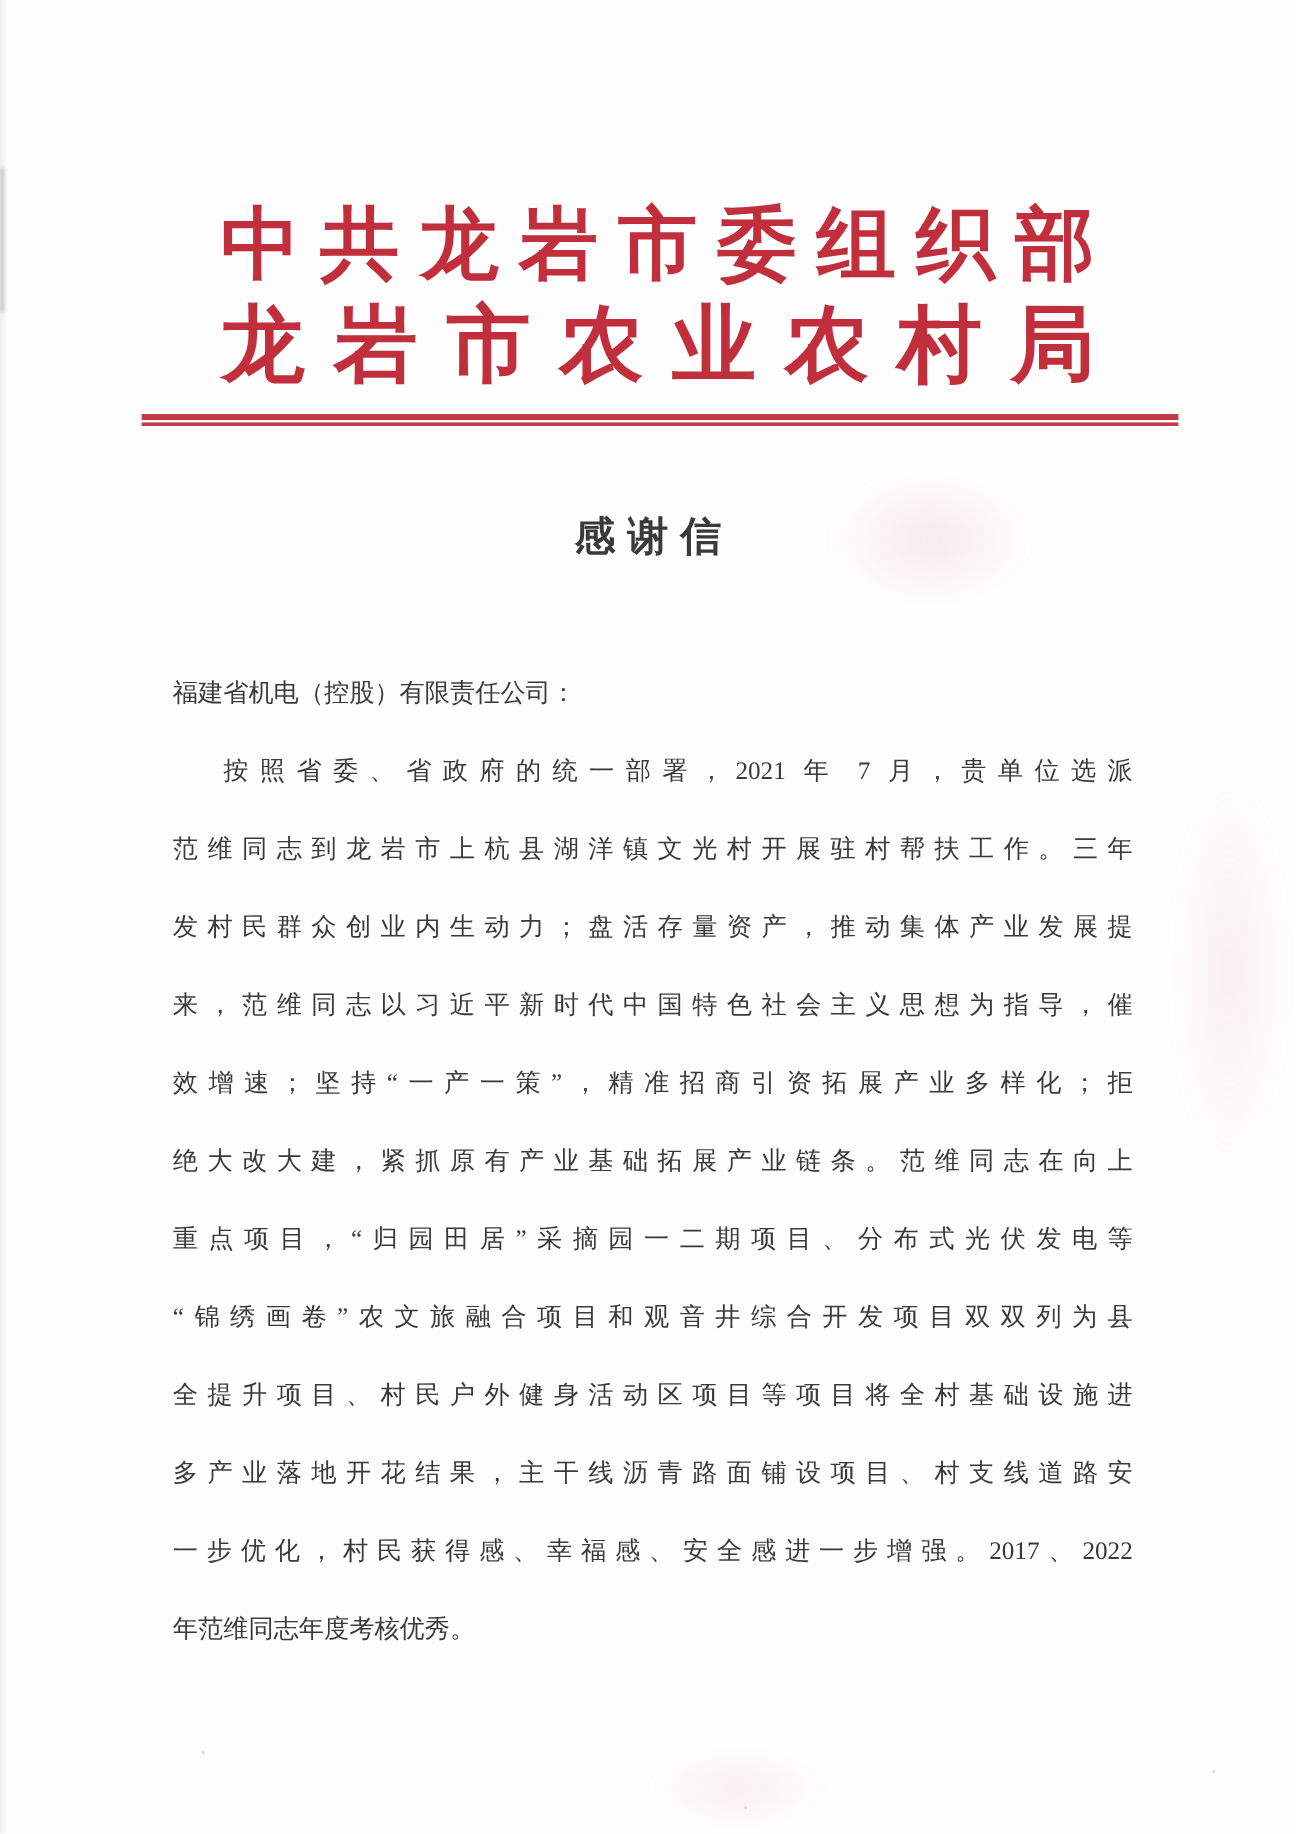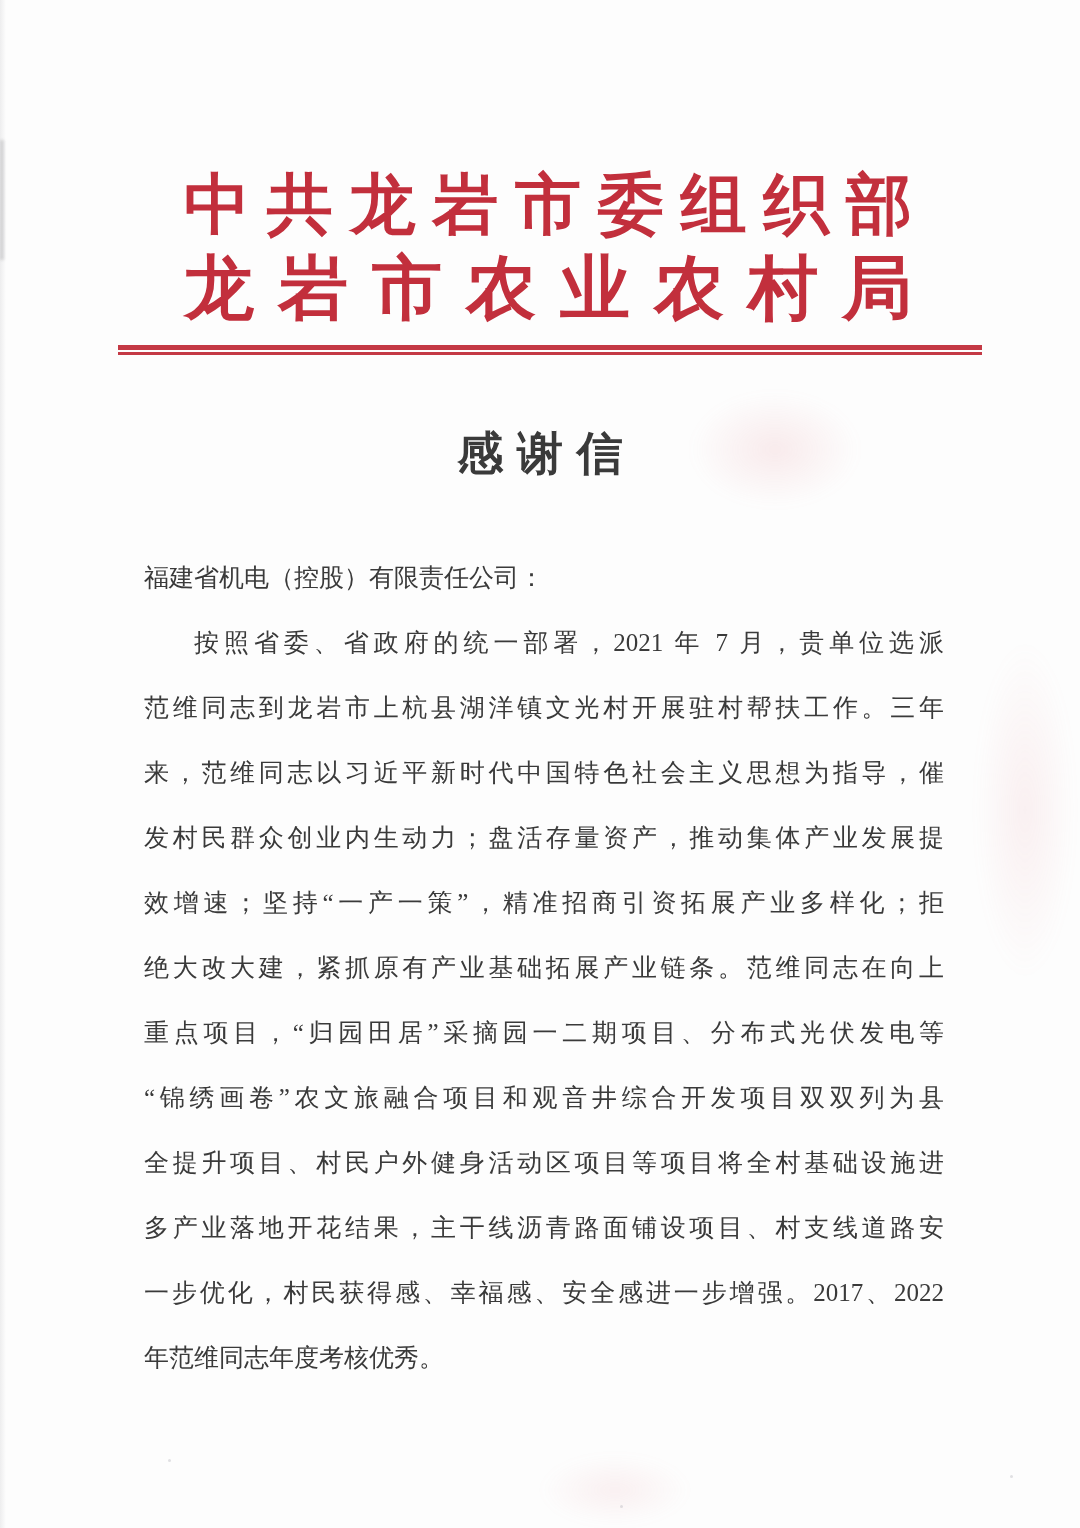--- a/index.html
+++ b/index.html
@@ -16,27 +16,27 @@
   .lh-line{display:flex;justify-content:space-between;font-size:66px;line-height:1;height:66px;}
   .lh-line2{margin-top:16px;font-size:70px;height:70px;}
   
   .rule{position:absolute;left:118px;top:345px;width:864px;}
   .rule-thick{height:5px;background:#c43945;}
   .rule-gap{height:2px;background:#fdfdfd;}
   .rule-thin{height:3px;background:#c43945;}
   
   .title{
     position:absolute;left:0;top:428px;width:1080px;margin:0;
-    text-align:center;font-size:46px;font-weight:600;color:#3a3a3a;
+    text-align:center;font-size:34px;font-weight:600;color:#3a3a3a;
     letter-spacing:0.3em;text-indent:0.3em;line-height:1.15;
   }
   
   .body-text{
     position:absolute;left:144px;top:545px;width:800px;
-    font-size:25px;line-height:65px;color:#3a3a3a;
+    font-size:21px;line-height:65px;color:#3a3a3a;
   }
   .bline{height:65px;text-align:justify;text-align-last:justify;}
   .bline--left{text-align:left;text-align-last:left;}
   .bline--indent{text-indent:2em;}
   
   .seal-bleed{position:absolute;border-radius:50%;filter:blur(6px);pointer-events:none;}
   .bleed-1{left:690px;top:392px;width:170px;height:115px;
     background:radial-gradient(ellipse,rgba(221,120,130,0.14),rgba(221,120,130,0) 70%);}
   .bleed-2{left:975px;top:640px;width:100px;height:340px;
     background:radial-gradient(ellipse,rgba(221,120,130,0.10),rgba(221,120,130,0) 70%);}
@@ -85,22 +85,22 @@
     <div class="rule-gap"></div>
     <div class="rule-thin"></div>
   </div>
 
   <h1 class="title">感谢信</h1>
 
   <div class="body-text">
     <div class="bline bline--left">福建省机电（控股）有限责任公司：</div>
     <div class="bline bline--indent">按照省委、省政府的统一部署，2021 年 7 月，贵单位选派</div>
     <div class="bline">范维同志到龙岩市上杭县湖洋镇文光村开展驻村帮扶工作。三年</div>
+    <div class="bline">发村民群众创业内生动力；盘活存量资产，推动集体产业发展提</div>
     <div class="bline">来，范维同志以习近平新时代中国特色社会主义思想为指导，催</div>
-    <div class="bline">发村民群众创业内生动力；盘活存量资产，推动集体产业发展提</div>
     <div class="bline">效增速；坚持“一产一策”，精准招商引资拓展产业多样化；拒</div>
     <div class="bline">绝大改大建，紧抓原有产业基础拓展产业链条。范维同志在向上</div>
     <div class="bline">重点项目，“归园田居”采摘园一二期项目、分布式光伏发电等</div>
     <div class="bline">“锦绣画卷”农文旅融合项目和观音井综合开发项目双双列为县</div>
     <div class="bline">全提升项目、村民户外健身活动区项目等项目将全村基础设施进</div>
     <div class="bline">多产业落地开花结果，主干线沥青路面铺设项目、村支线道路安</div>
     <div class="bline">一步优化，村民获得感、幸福感、安全感进一步增强。2017、2022</div>
     <div class="bline bline--left">年范维同志年度考核优秀。</div>
   </div>
 

